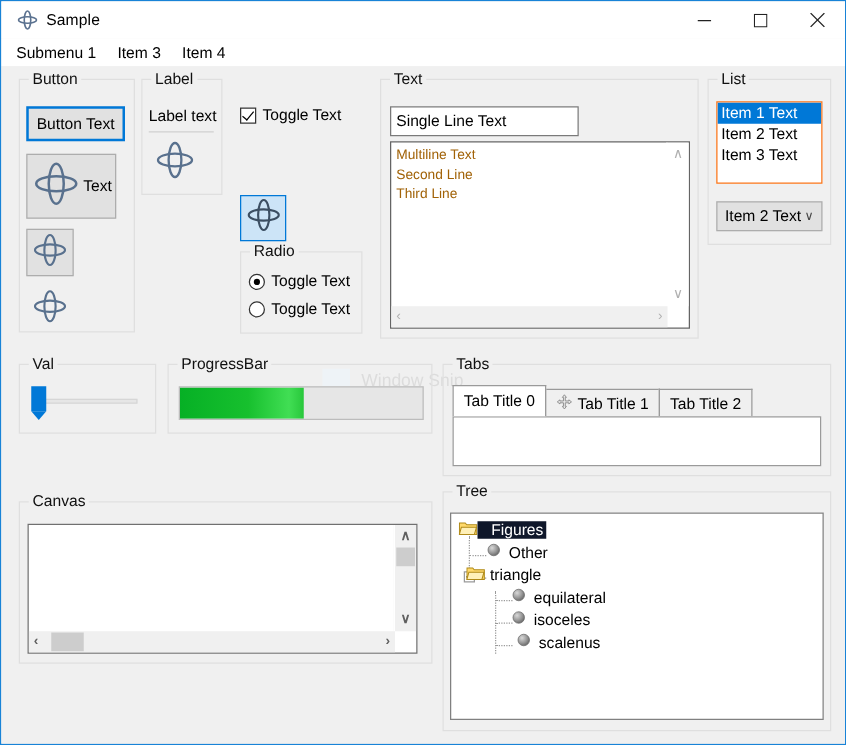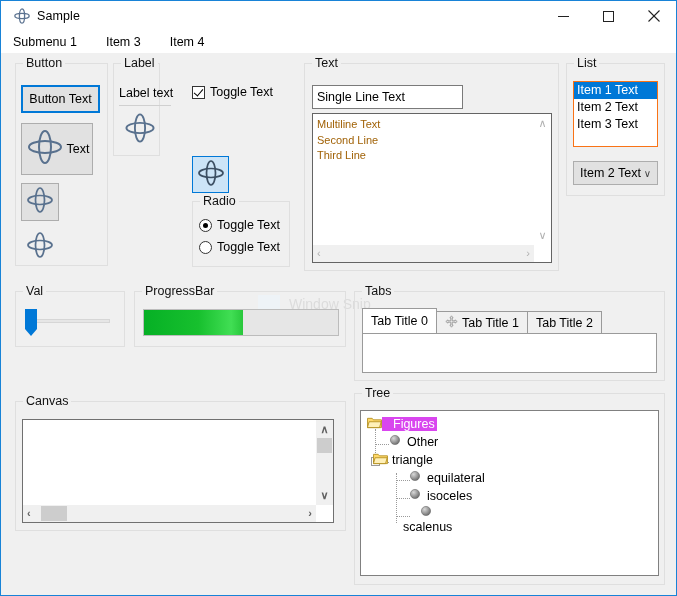--- a/index.html
+++ b/index.html
@@ -12,21 +12,21 @@
   #titlebar{
     position:absolute;left:0;top:0;width:675px;height:30px;background:#ffffff;
     display:flex;align-items:center;box-sizing:border-box;
   }
   #title-icon{width:24px;height:22px;margin-left:9px;display:flex;align-items:center;justify-content:center;}
   #title-text{font-size:12.5px;color:#000;margin-left:3px;letter-spacing:.1px;}
   .wbtn{width:45px;height:30px;display:flex;align-items:center;justify-content:center;}
   #wbtns{margin-left:auto;display:flex;height:30px;}
   
   #menubar{position:absolute;left:0;top:30px;width:675px;height:22px;background:#fff;display:flex;align-items:center;}
-  .menu-item{font-size:12.5px;color:#000;padding:2px 7px;margin-left:15px;cursor:default;}
+  .menu-item{font-size:12.5px;color:#000;padding:2px 7px;margin-left:3px;cursor:default;}
   .menu-item:first-child{margin-left:5px;}
   
   #client{position:absolute;left:0;top:52px;width:675px;height:542px;background:#f0f0f0;}
   
   .grp{position:absolute;border:1px solid #dfdfdf;box-sizing:border-box;}
   .grp > .grp-label{
     position:absolute;top:-8px;left:7px;background:#f0f0f0;padding:0 3px;
     font-size:12.5px;color:#111;line-height:14px;white-space:nowrap;
   }
   
@@ -96,21 +96,21 @@
     height:22px;box-sizing:border-box;display:flex;align-items:center;gap:4px;padding:0 8px;
     font-size:12.5px;color:#000;border:1px solid #9a9a9a;border-bottom:none;background:#f0f0f0;
   }
   .tab.active{background:#fff;height:25px;border-color:#9a9a9a;position:relative;z-index:3;}
   .tab + .tab{margin-left:-1px;}
   .tabpane{position:absolute;background:#fff;border:1px solid #9a9a9a;box-sizing:border-box;}
   
   .tree{position:absolute;background:#fff;border:1px solid #808080;box-sizing:border-box;overflow:hidden;}
   .tnode{position:absolute;display:flex;align-items:center;font-size:12.5px;color:#000;height:17px;white-space:nowrap;}
   .tnode .tlabel{padding:0 2px;}
-  .tnode .tlabel.sel{background:#d946ef;color:#fff;padding-left:11px;}
+  .tnode .tlabel.sel{background:#0f172a;color:#fff;padding-left:11px;}
   .tline{position:absolute;border-left:1px dotted #9a9a9a;}
   .tline-h{position:absolute;border-top:1px dotted #9a9a9a;}
   .tbox{position:absolute;width:9px;height:9px;border:1px solid #9a9a9a;background:#fff;box-sizing:border-box;}
   .tbox::after{content:"";position:absolute;left:1px;top:3px;width:5px;height:1px;background:#333;}
   
   .ghost{position:absolute;color:#dcdcdc;font-size:14px;user-select:none;}
   .ghost-box{position:absolute;background:#eef3f7;}
 </style>
 </head>
 <body>
@@ -186,21 +186,21 @@
       <span class="axis-ico">
         <svg width="30" height="30" viewBox="0 0 40 40" aria-hidden="true">
           <g fill="none" stroke="#59718e" stroke-width="2.3">
             <ellipse cx="20" cy="20" rx="16" ry="6"></ellipse>
             <ellipse cx="20" cy="20" rx="6" ry="16"></ellipse>
           </g>
         </svg>
       </span>
     </div>
 
-    <div class="grp" style="left:112px;top:10px;width:47px;height:93px;">
+    <div class="grp" style="left:112px;top:10px;width:65px;height:93px;">
       <span class="grp-label">Label</span>
     </div>
     <span class="lbl-text" style="left:118px;top:33px;">Label text</span>
     <span class="lbl-sep" style="left:118px;top:52px;width:52px;"></span>
     <span class="axis-ico" style="position:absolute;left:122px;top:58px;">
       <svg width="34" height="34" viewBox="0 0 40 40" aria-hidden="true">
         <g fill="none" stroke="#59718e" stroke-width="2.2">
           <ellipse cx="20" cy="20" rx="16" ry="6"></ellipse>
           <ellipse cx="20" cy="20" rx="6" ry="16"></ellipse>
         </g>
@@ -378,21 +378,21 @@
         <span class="tlabel" style="margin-left:4px;">equilateral</span>
       </div>
       <div class="tnode" style="left:48px;top:76px;text-align:center;">
         <span>
           <svg width="12" height="12" viewBox="0 0 12 12" aria-hidden="true">
             <circle cx="6" cy="6" r="4.6" fill="url(#gsph)" stroke="#6a6a6a" stroke-width="0.6"></circle>
           </svg>
         </span>
         <span class="tlabel" style="margin-left:4px;">isoceles</span>
       </div>
-      <div class="tnode" style="left:36px;top:94px;flex-direction:column;">
+      <div class="tnode" style="left:52px;top:94px;">
         <span>
           <svg width="12" height="12" viewBox="0 0 12 12" aria-hidden="true">
             <circle cx="6" cy="6" r="4.6" fill="url(#gsph)" stroke="#6a6a6a" stroke-width="0.6"></circle>
           </svg>
         </span>
         <span class="tlabel" style="margin-left:4px;">scalenus</span>
       </div>
     </div>
 
   </div>

